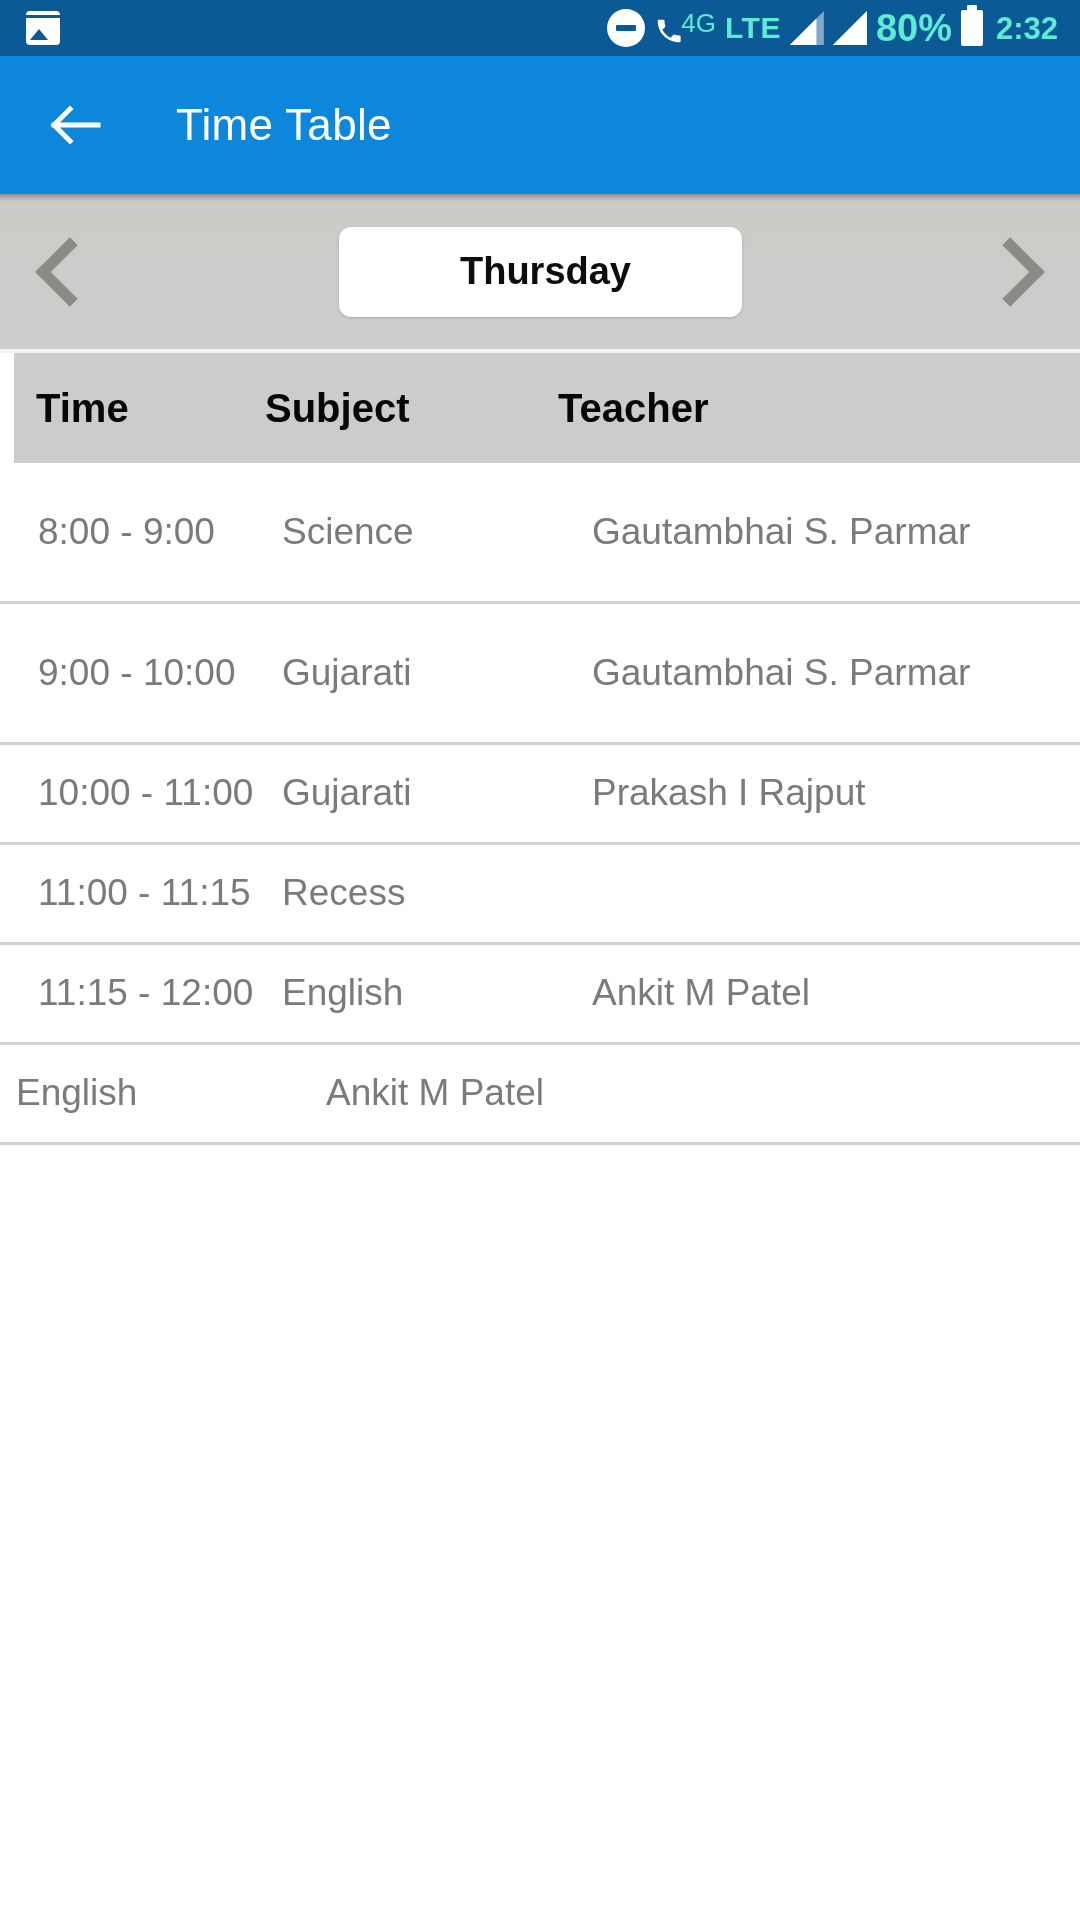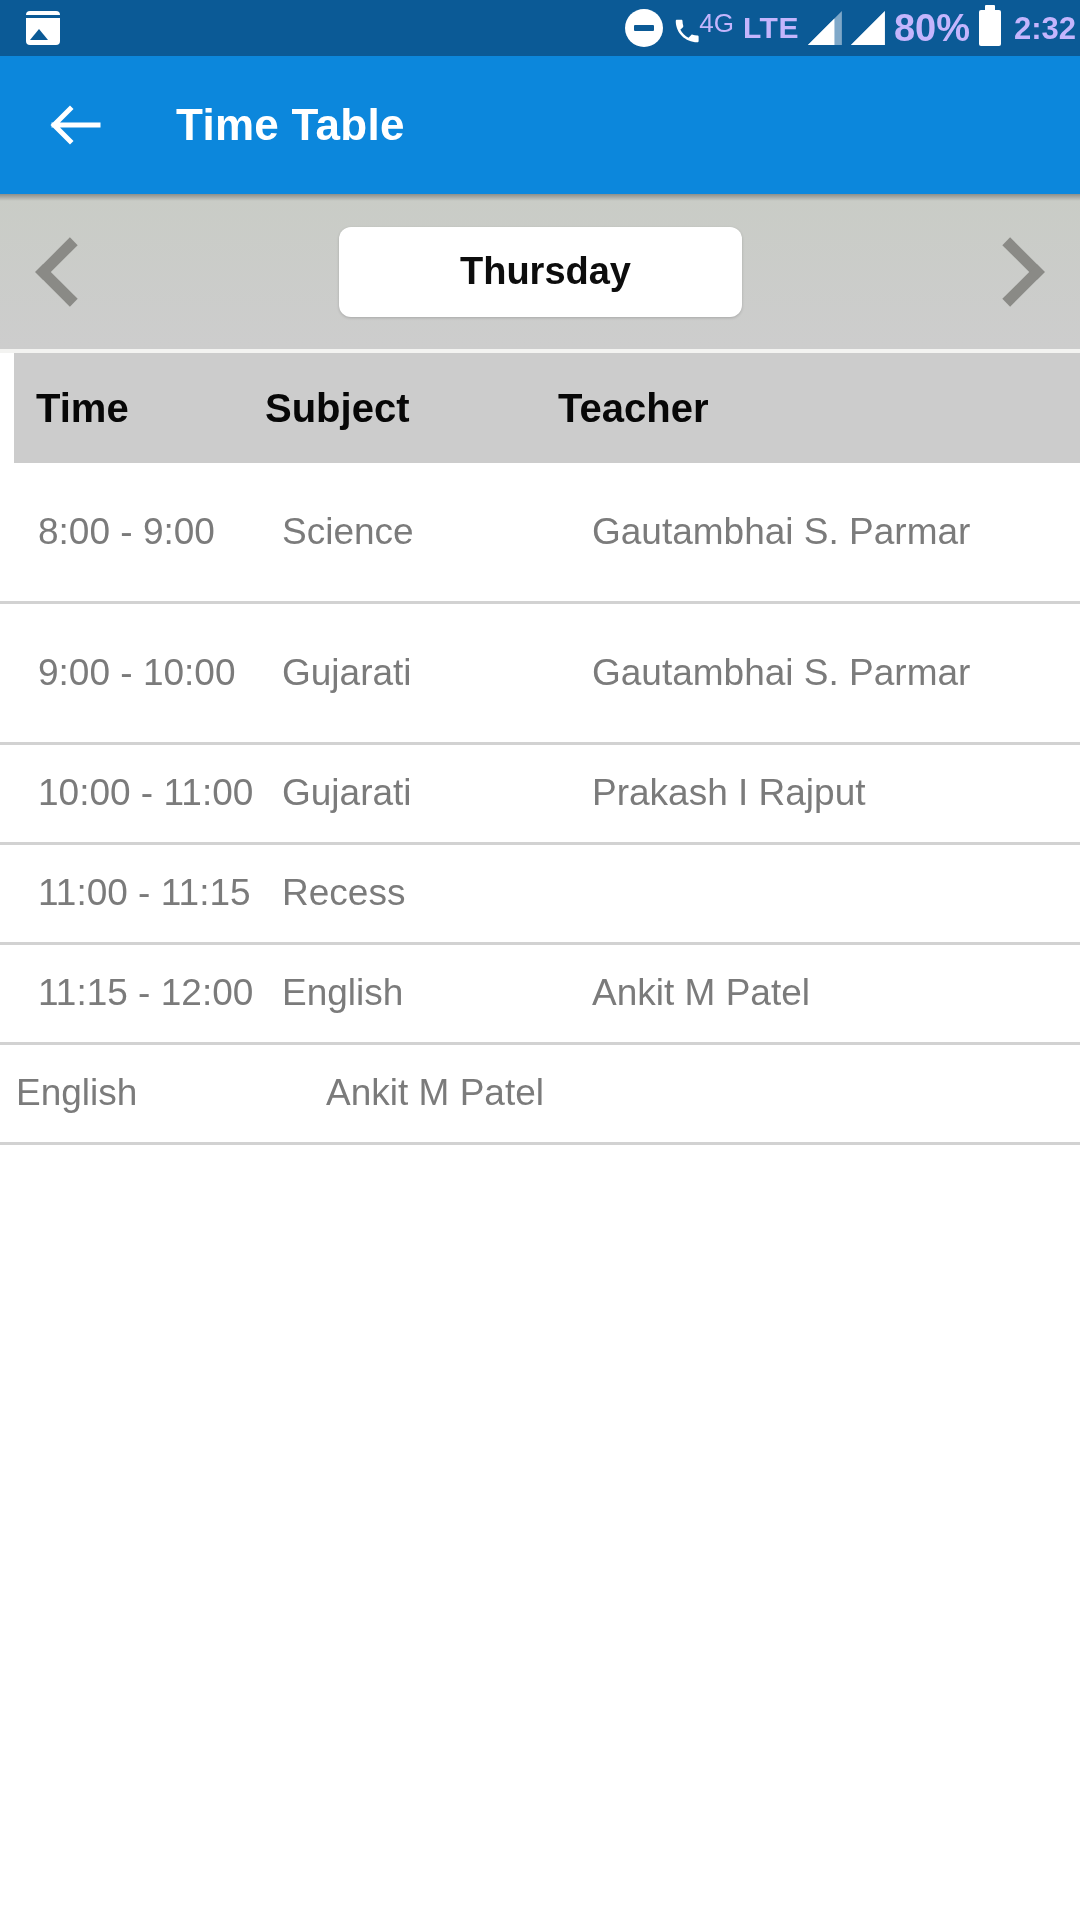--- a/index.html
+++ b/index.html
@@ -14,23 +14,23 @@
     font-family: "Liberation Sans", sans-serif;
     -webkit-font-smoothing: antialiased;
   }
 
   
   .status-bar {
     height: 56px;
     background: #0B5A96;
     display: flex;
     align-items: center;
-    padding: 0 4px 0 26px;
+    padding: 0 22px 0 26px;
     box-sizing: border-box;
-    color: #c4b5fd;
+    color: #5eead4;
   }
   .status-left {
     display: flex;
     align-items: center;
     flex: 1;
   }
   .status-right {
     display: flex;
     align-items: center;
     gap: 9px;
@@ -157,21 +157,21 @@
   }
   .back-btn {
     width: 62px; height: 62px;
     display: flex;
     align-items: center;
     justify-content: center;
   }
   .app-title {
     color: #ffffff;
     font-size: 44px;
-    font-weight: bold;
+    font-weight: normal;
     margin-left: 70px;
     letter-spacing: 0.3px;
   }
 
   
   .day-bar {
     height: 155px;
     background: linear-gradient(#c9ccc6, #cdcdcd);
     display: flex;
     align-items: center;

